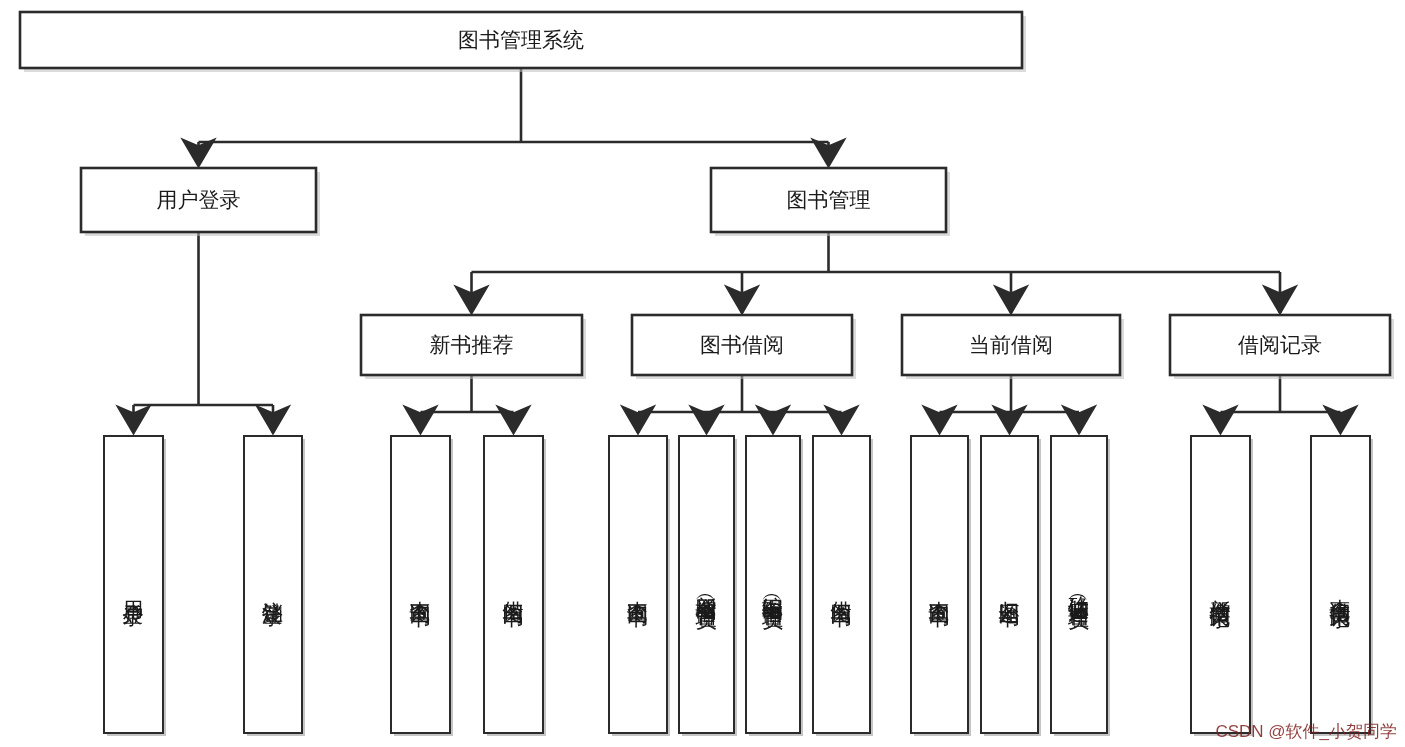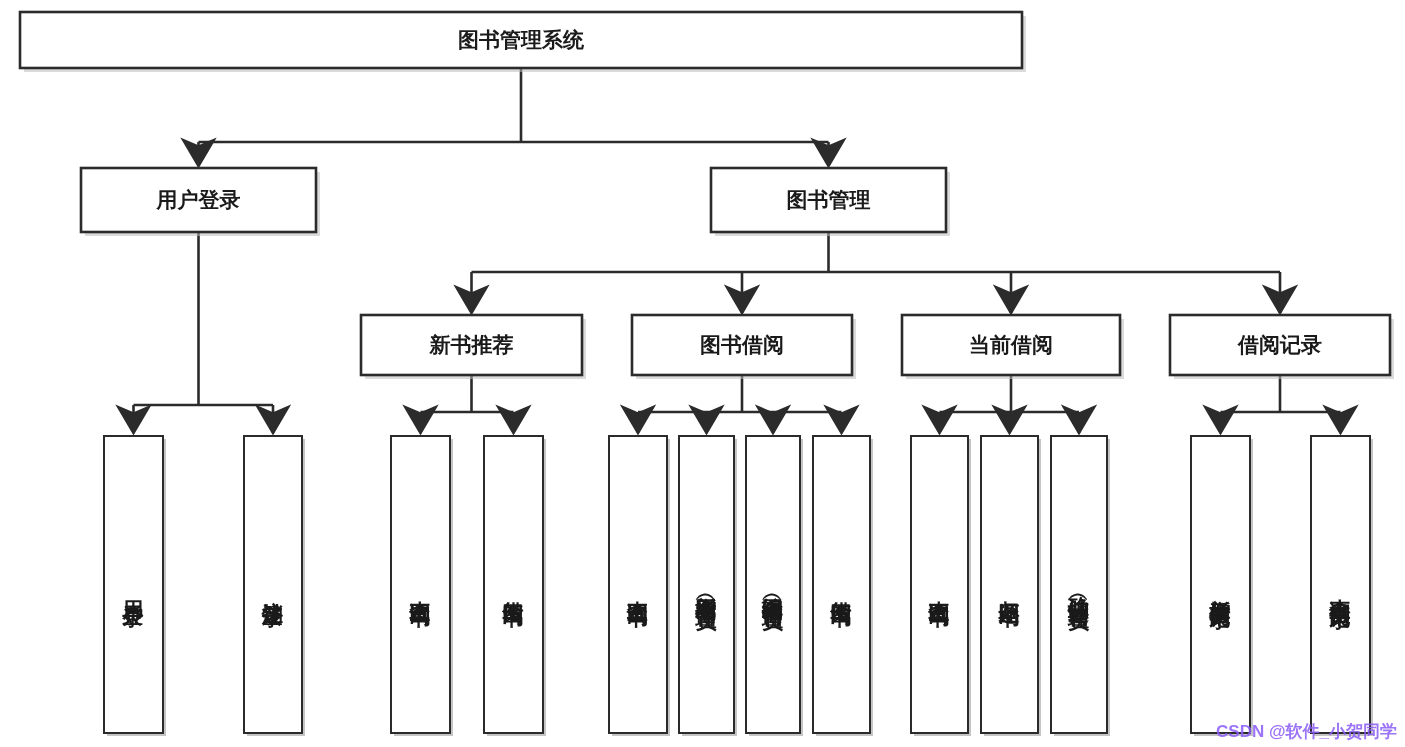--- a/index.html
+++ b/index.html
@@ -1,20 +1,20 @@
 <!DOCTYPE html>
 <html><head>
 <meta charset="utf-8">
 <style>
   html,body{margin:0;padding:0;background:#ffffff;}
   body{
     font-family:"Liberation Sans","DejaVu Sans",sans-serif;
     width:1405px;height:747px;overflow:hidden;
   }
-  #stage{position:relative;width:1405px;height:747px;background:#fff;font-weight:bold;}
+  #stage{position:relative;width:1405px;height:747px;background:#fff;}
   svg#diagram{position:absolute;left:0;top:0;width:1405px;height:747px;display:block;}
   .node-rect{fill:#ffffff;stroke:#2b2b2b;stroke-width:2.6;}
   .node-shadow{fill:#bdbdbd;opacity:.55;}
   .edge{stroke:#2b2b2b;stroke-width:2.6;fill:none;stroke-linecap:butt;}
   .arrow-head{fill:#2b2b2b;}
   .node-label{
     font-family:"Liberation Sans","DejaVu Sans",sans-serif;
     fill:#1a1a1a;font-size:21px;text-anchor:middle;dominant-baseline:middle;
   }
   .leaf-label{
@@ -26,21 +26,21 @@
   .leaf-box{
     position:absolute;box-sizing:border-box;
     background:#fff;border:2.6px solid #2b2b2b;
     display:flex;align-items:center;justify-content:center;
     box-shadow:3px 3px 0 -1px rgba(150,150,150,.55);
   }
   .leaf-inner{display:flex;align-items:center;justify-content:center;height:100%;padding-top:6px;}
   .watermark{
     position:absolute;right:8px;bottom:4px;
     font-family:"Liberation Sans","DejaVu Sans",sans-serif;
-    font-size:17px;color:#8b5cf6;opacity:.85;white-space:nowrap;
+    font-size:17px;color:#7f1d1d;opacity:.85;white-space:nowrap;
     pointer-events:none;
   }
 </style>
 </head>
 <body>
 
 <div id="stage">
 
   <svg id="diagram" viewBox="0 0 1405 747">
     <defs>

